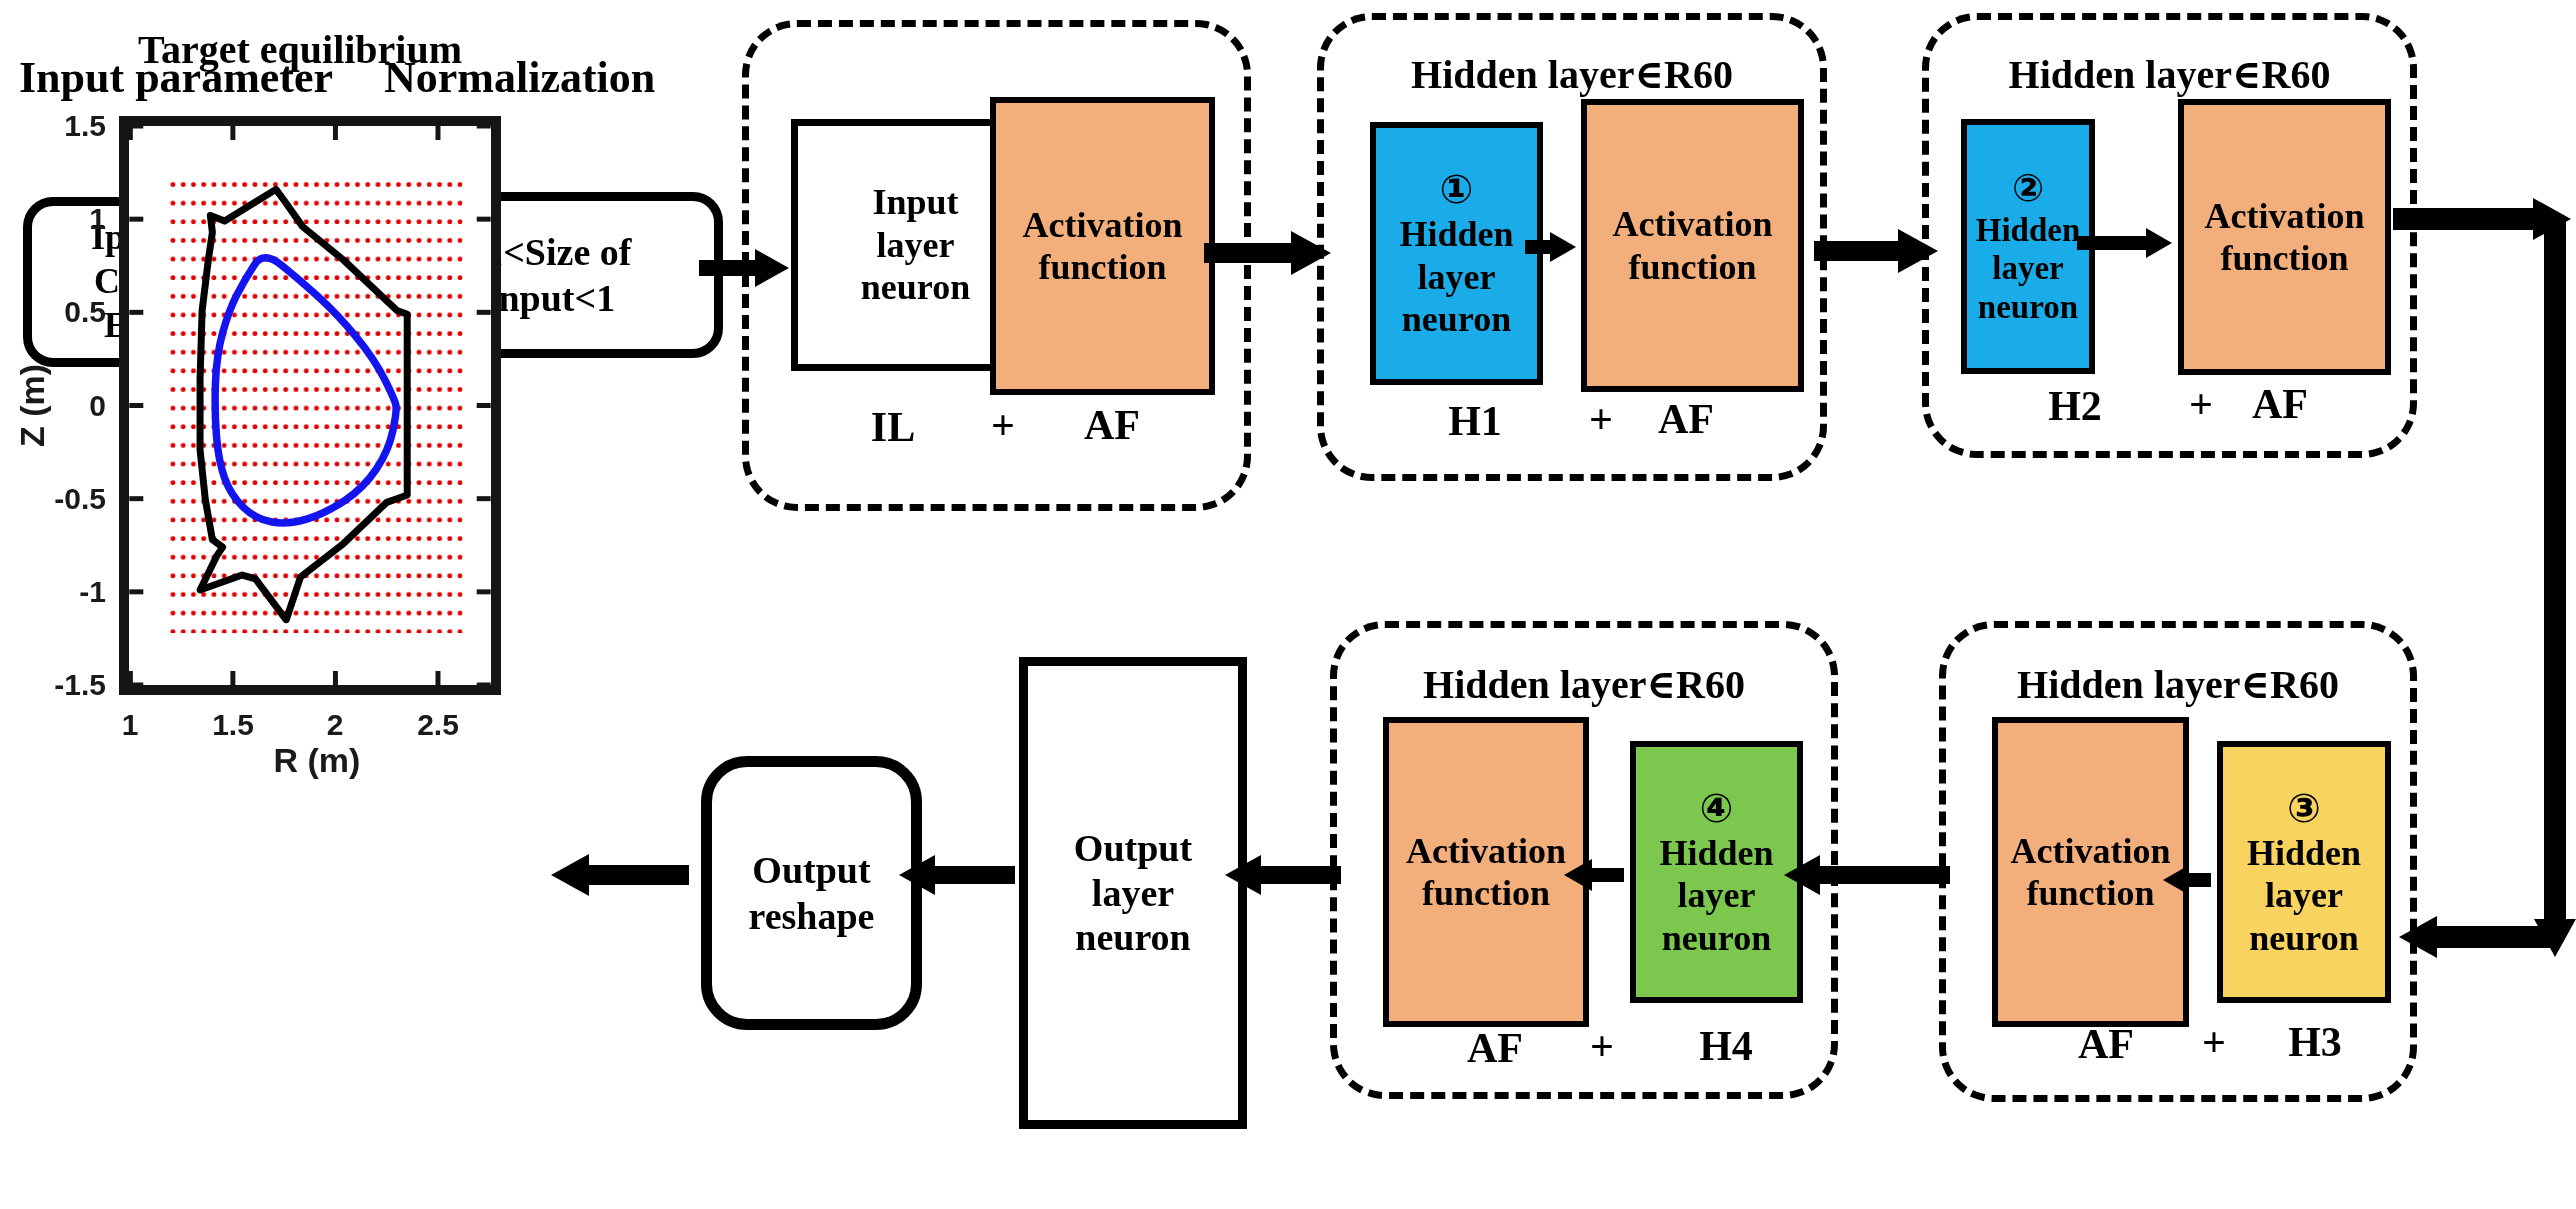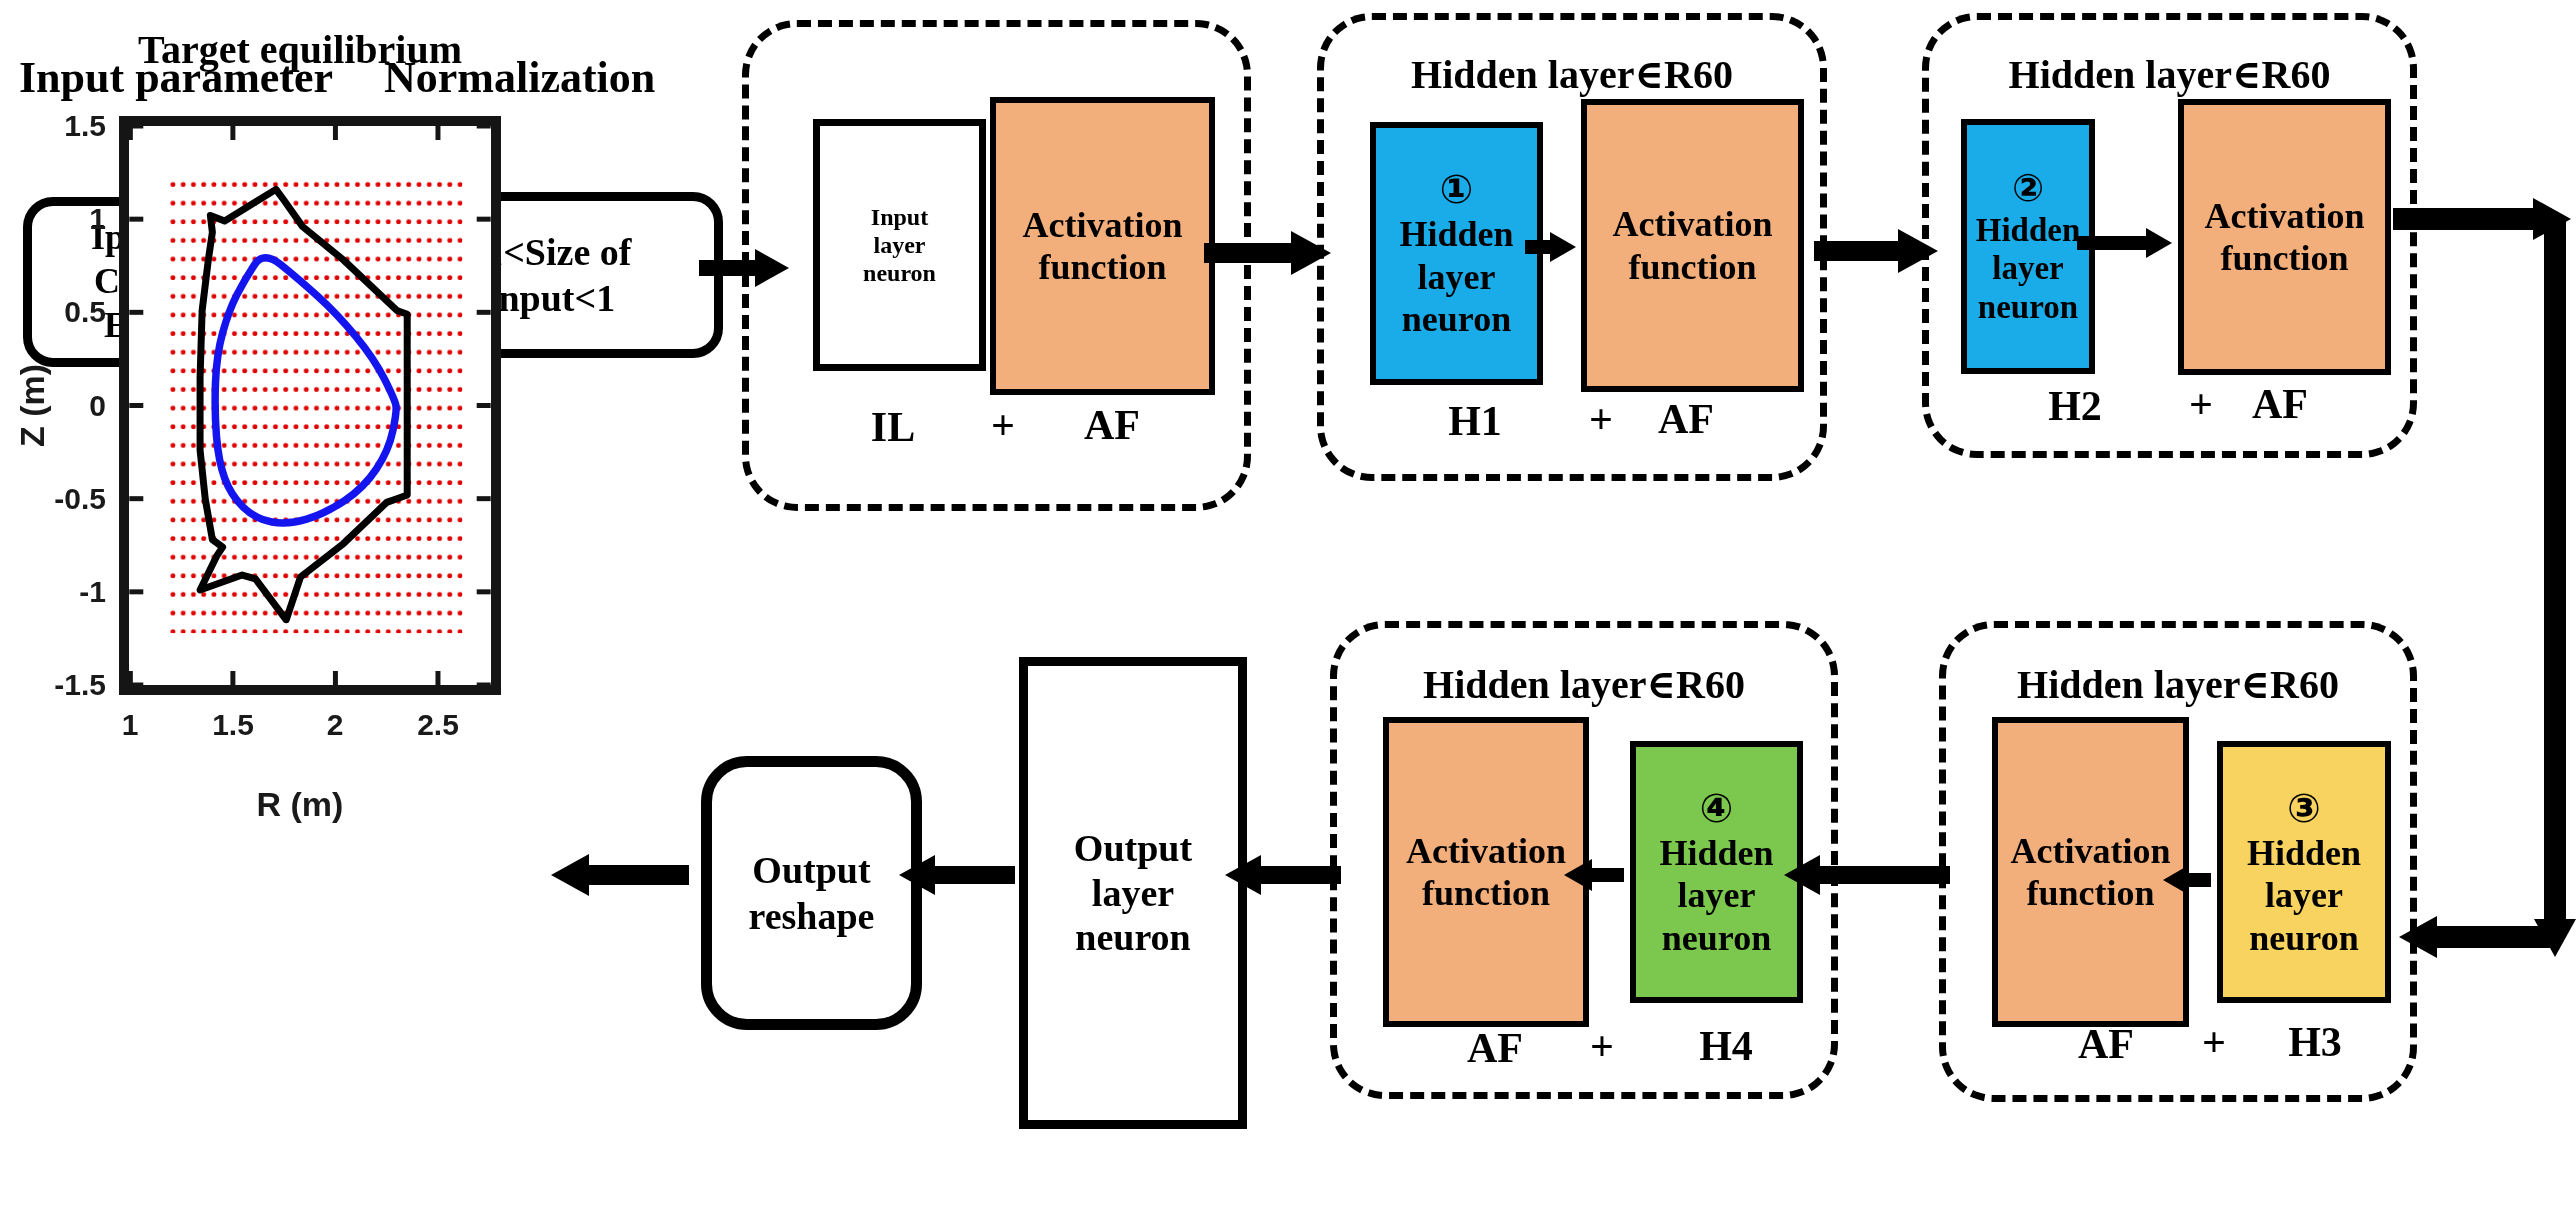--- a/index.html
+++ b/index.html
@@ -45,21 +45,21 @@
     <div>COILS、</div>
     <div>EXPMP</div>
   </div>
 
   <div class="rbox" style="left:380px;top:192px;width:325px;height:148px;font-size:38px;">
     <div>-1&lt;Size of</div>
     <div>input&lt;1</div>
   </div>
 
   <div class="dashed" style="left:742px;top:20px;width:495px;height:477px;">
-    <div class="node white" style="left:64px;top:92px;width:159px;height:238px;font-size:24px;">
+    <div class="node white" style="left:42px;top:92px;width:159px;height:238px;font-size:36px;padding-left:38px;">
       <div>Input</div>
       <div>layer</div>
       <div>neuron</div>
     </div>
     <div class="node" style="left: 241px; top: 70px; width: 213px; height: 286px; font-size: 36px; background: rgb(242, 174, 123);">
       <div>Activation</div>
       <div>function</div>
     </div>
     <div class="footer-lbl" style="left:131px;top:376px;">IL</div>
     <div class="footer-lbl" style="left:241px;top:374px;">+</div>
@@ -248,21 +248,21 @@
           <line x1="0" y1="373.3333333333333" x2="14" y2="373.3333333333333" stroke="#151515" stroke-width="5"></line>
           <line x1="362" y1="373.3333333333333" x2="348" y2="373.3333333333333" stroke="#151515" stroke-width="5"></line>
           <line x1="0" y1="466.6666666666667" x2="14" y2="466.6666666666667" stroke="#151515" stroke-width="5"></line>
           <line x1="362" y1="466.6666666666667" x2="348" y2="466.6666666666667" stroke="#151515" stroke-width="5"></line>
           <line x1="0" y1="560" x2="14" y2="560" stroke="#151515" stroke-width="5"></line>
           <line x1="362" y1="560" x2="348" y2="560" stroke="#151515" stroke-width="5"></line>
           <polygon points="146.8955732122588,63.466666666666676 155.11350737797957,74.66666666666666 173.60385925085131,100.80000000000001 214.69353007945514,134.4 268.11010215664015,184.8 278.3825198637912,188.53333333333333 278.3825198637912,369.6 268.11010215664015,373.3333333333333 257.8376844494892,377.06666666666666 214.69353007945514,418.1333333333333 171.54937570942113,451.73333333333335 157.16799091940976,494.66666666666663 126.35073779795688,453.6 112.9965947786606,449.8666666666667 70.87968217934167,464.80000000000007 87.31555051078318,431.2 93.47900113507377,421.8666666666667 83.2065834279228,414.3999999999999 76.01589103291714,373.3333333333333 70.87968217934167,324.79999999999995 70.87968217934167,252 72.93416572077187,184.8 79.0976163450624,134.4 83.2065834279228,106.39999999999999 81.1520998864926,89.60000000000001 95.53348467650397,95.2" fill="none" stroke="#000000" stroke-width="7" stroke-linejoin="round"></polygon>
           <path d="M152.03178206583428,139.06666666666666 Q169.49489216799094,153.06666666666666 189.01248581157773,170.8 Q208.53007945516453,188.53333333333333 227.0204313280363,210.93333333333334 Q245.51078320090804,233.33333333333334 255.78320090805903,253.86666666666667 Q266.05561861521,274.4 267.0828603859251,280 Q268.11010215664015,285.6 264.0011350737798,305.2 Q259.89216799091935,324.79999999999995 247.56526674233822,343.46666666666664 Q235.2383654937571,362.1333333333333 215.72077185017025,375.2 Q196.20317820658343,388.26666666666665 177.7128263337117,393.8666666666667 Q159.22247446083998,399.4666666666667 142.78660612939842,396.66666666666663 Q126.35073779795688,393.8666666666666 114.02383654937572,381.73333333333335 Q101.69693530079455,369.6 95.53348467650397,352.8 Q89.37003405221338,336 87.3155505107832,310.8 Q85.261066969353,285.6 86.28830874006809,257.6 Q87.31555051078318,229.6 93.47900113507377,207.2 Q99.64245175936436,184.8 107.86038592508513,168.93333333333334 Q116.0783200908059,153.06666666666666 125.32349602724176,139.06666666666666 Q134.56867196367762,125.06666666666668 152.03178206583428,139.06666666666666 Z" fill="none" stroke="#1414EE" stroke-width="7.5"></path>
         </svg>
       </div>
-    <div class="ax-label" style="left:230px;top:741px;width:140px;margin-top:44px;">R (m)</div>
+    <div class="ax-label" style="left:247px;top:741px;width:140px;">R (m)</div>
     <div class="ax-label" style="left:-38px;top:386px;width:140px;transform:rotate(-90deg);">Z (m)</div>
   <div class="ytick" style="top: 110px;">1.5</div>
       <div class="ytick" style="top: 203px;">1</div>
       <div class="ytick" style="top: 296px;">0.5</div>
       <div class="ytick" style="top: 390px;">0</div>
       <div class="ytick" style="top: 483px;">-0.5</div>
       <div class="ytick" style="top: 576px;">-1</div>
       <div class="ytick" style="top: 669px;">-1.5</div>
       <div class="xtick" style="left: 70px;">1</div>
       <div class="xtick" style="left: 173px;">1.5</div>

